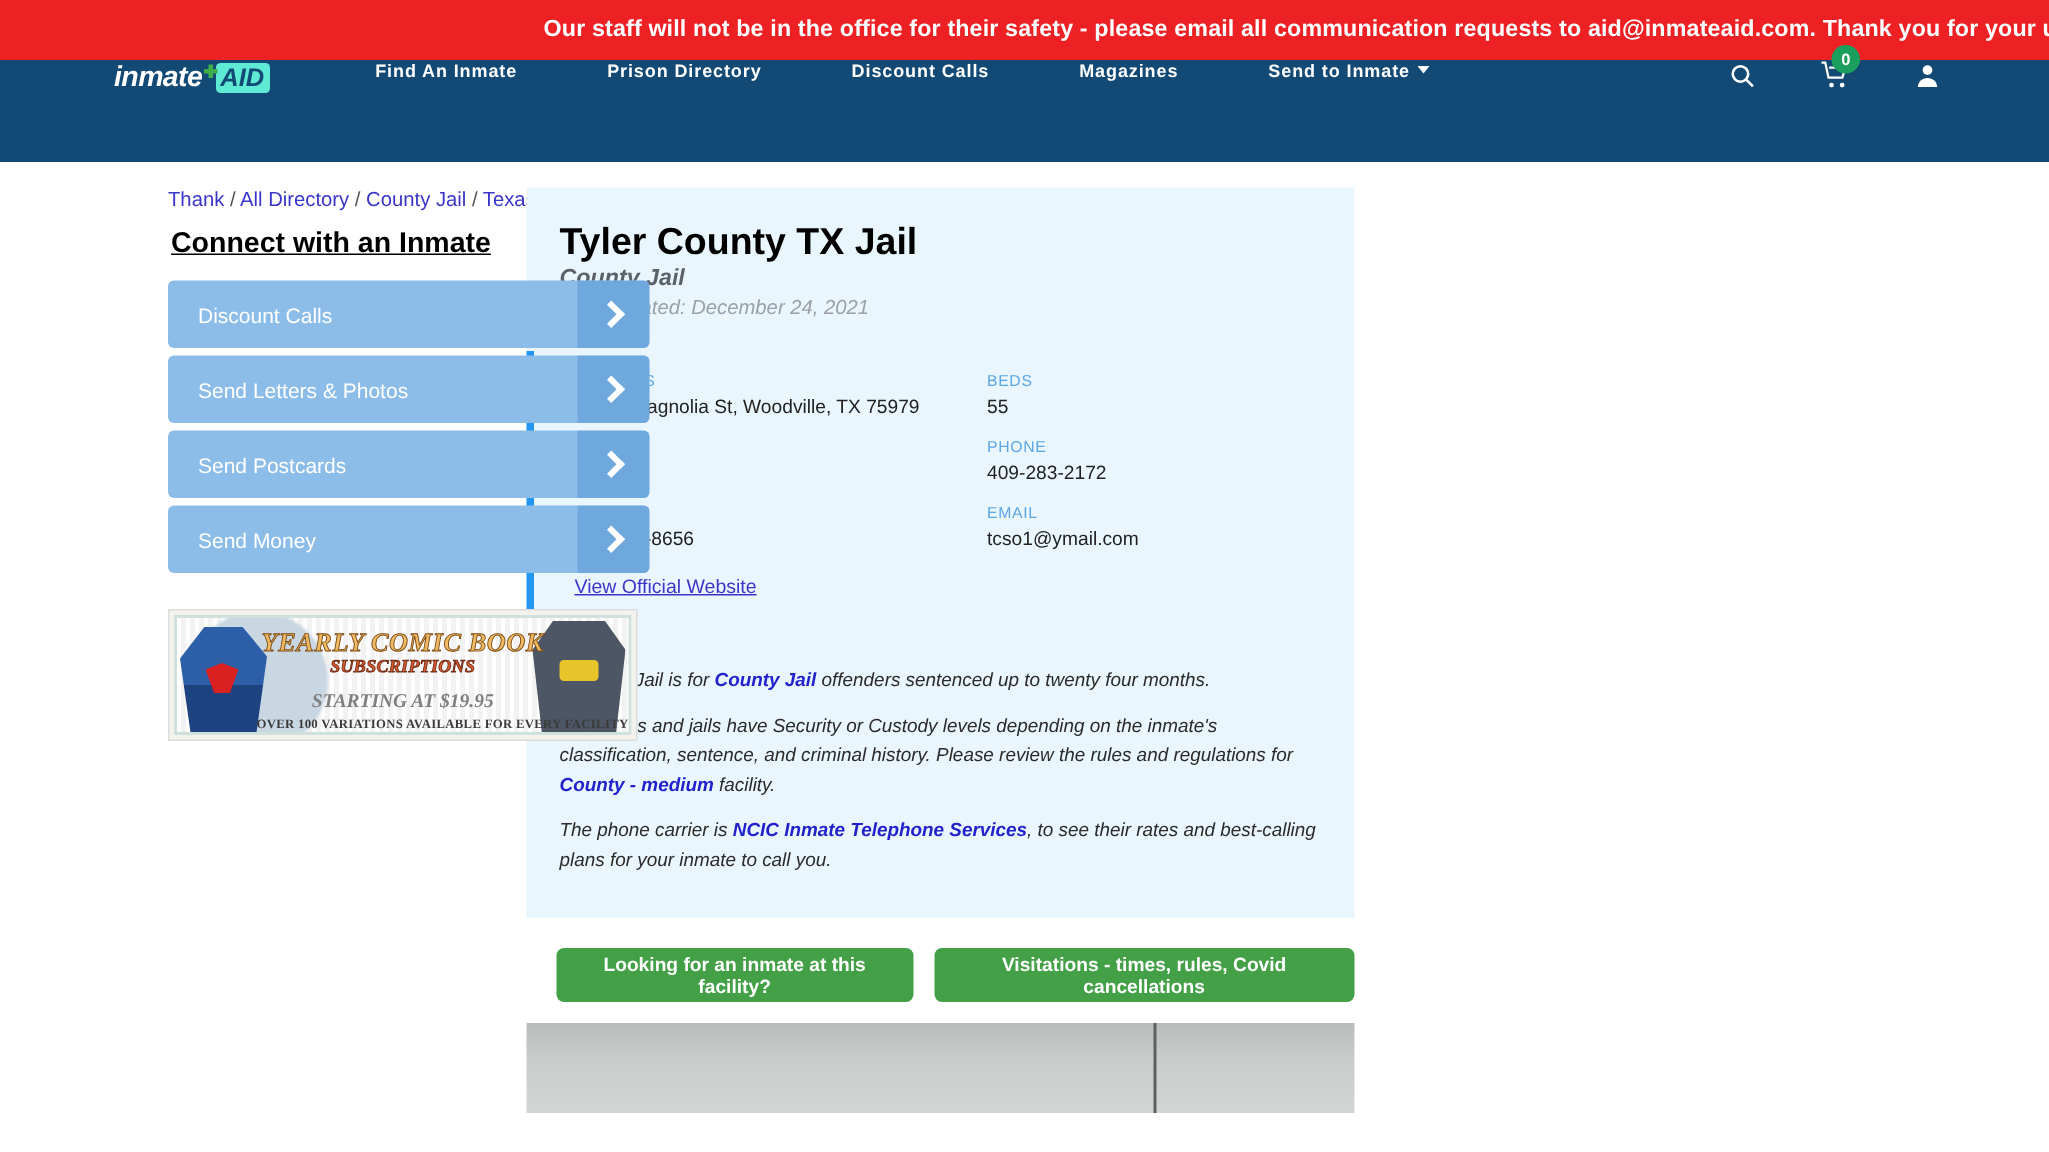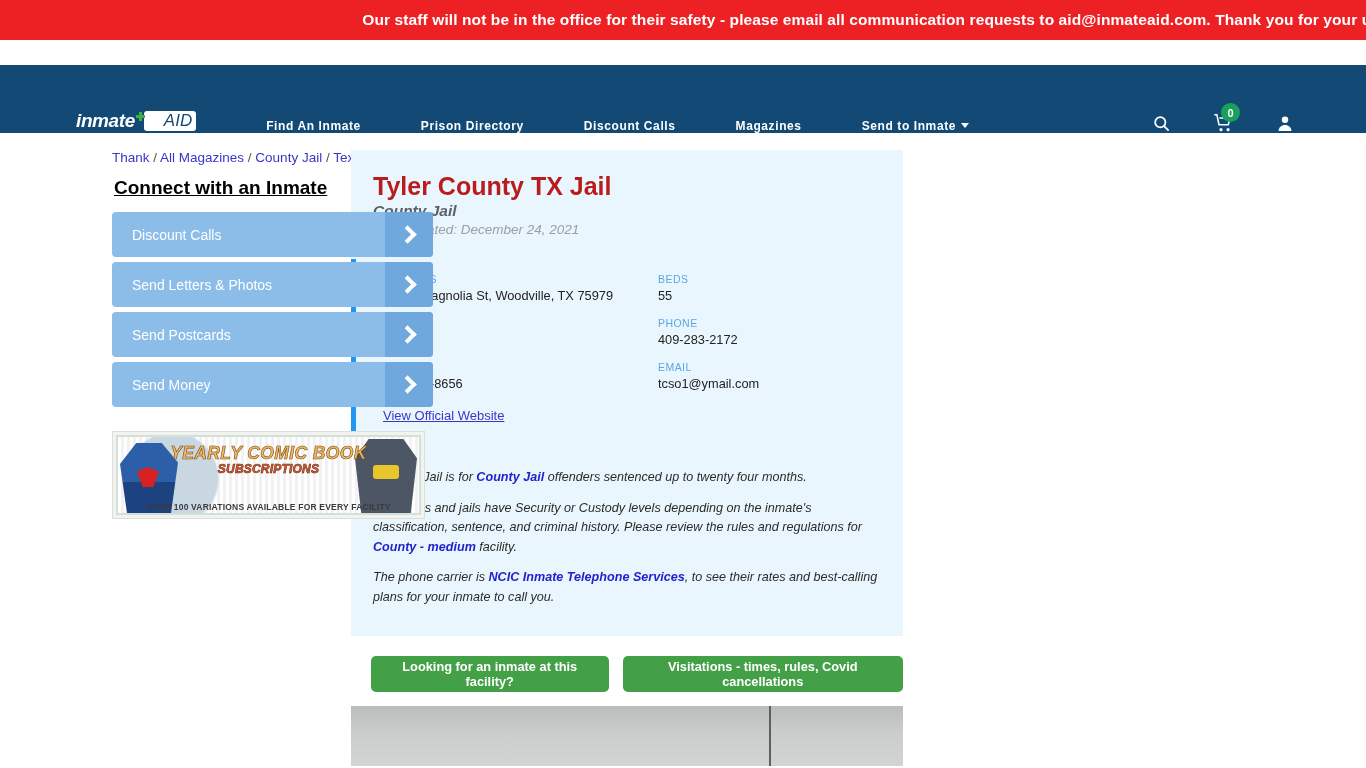--- a/index.html
+++ b/index.html
@@ -29,24 +29,23 @@
     letter-spacing: 0.1px;
     padding-right: 0;
     margin-right: -62px;
   }
 
   
   .navbar {
     height: 68px;
     background: #124a75;
     display: flex;
-    align-items: flex-end;
+    align-items: flex-start;
     padding: 0 72px 0 76px;
     position: relative;
-    margin-top: 25px;
   }
   .logo {
     display: flex;
     align-items: center;
     height: 24px;
     margin-right: 70px;
     position: relative;
   }
   .logo-word {
     color: #ffffff;
@@ -59,27 +58,27 @@
     position: relative;
     width: 9px; height: 9px;
     margin: 0 0 9px 1px;
   }
   .logo-cross:before, .logo-cross:after {
     content: ""; position: absolute; background: #3fae49;
   }
   .logo-cross:before { left: 3px; top: 0; width: 3px; height: 9px; }
   .logo-cross:after  { left: 0; top: 3px; width: 9px; height: 3px; }
   .logo-aid {
-    background: #ffffff;
+    background: #5eead4;
     color: #124a75;
     font-size: 17px;
-    font-weight: normal;
+    font-weight: bold;
     font-style: italic;
     border-radius: 3px;
-    padding: 0 4px 1px 20px;
+    padding: 0 4px 1px 3px;
     line-height: 19px;
     margin-left: -1px;
   }
 
   .nav-links { display: flex; align-items: center; }
   .nav-link {
     color: #ffffff;
     font-size: 12px;
     font-weight: bold;
     letter-spacing: 0.6px;
@@ -189,20 +188,21 @@
 
   
   .ad {
     margin-top: 24px;
     width: 313px; height: 88px;
     border: 1px solid #dddddd;
     background: #f4f2ec;
     position: relative;
     overflow: hidden;
     cursor: pointer;
+    font-family: Liberation Serif, serif;
   }
   .ad-inner {
     position: absolute; inset: 3px;
     background:
       radial-gradient(circle at 18% 55%, #c9d7e3 0 18%, transparent 19%),
       repeating-linear-gradient(90deg,#ffffff 0 3px,#f2f2f2 3px 6px),
       #ffffff;
     border: 2px solid #cfe0dd;
   }
   .ad-hero {
@@ -252,35 +252,35 @@
   .ad-line3 {
     position: absolute; top: 47px; left: 0; right: 0;
     text-align: center;
     font-size: 13px;
     font-weight: bold;
     font-style: italic;
     color: #7f7f7f;
   }
   .ad-line4 {
     position: absolute; top: 65px; left: 0; right: 0;
-    text-align: center;
+    text-align: right;
     font-size: 8.5px;
     font-weight: bold;
     letter-spacing: 0.2px;
     color: #3b3b3b;
   }
 
   
   .panel {
     background: #eaf6fd;
     padding: 22px 0 18px 0;
     width: 552px;
   }
   .panel-title {
-    color: #b91c1c;
+    color: #000000;
     font-size: 25px;
     font-weight: bold;
     margin: 0 0 1px 22px;
   }
   .panel-sub {
     color: #5b6168;
     font-size: 15.5px;
     font-weight: bold;
     font-style: italic;
     margin: 0 0 2px 22px;
@@ -414,21 +414,21 @@
       </svg>
     </div>
   </div>
 </div>
 
 <div class="page">
 
   <div class="left-col">
 
     <div class="breadcrumb">
-      <a>Thank</a><span class="sep"> / </span><a>All Magazines</a><span class="sep"> / </span><a>County Jail</a><span class="sep"> / </span><a>Texas</a>
+      <a>Thank</a><span class="sep"> / </span><a>All Directory</a><span class="sep"> / </span><a>County Jail</a><span class="sep"> / </span><a>Texas</a>
     </div>
 
     <h2 class="sidebar-title">Connect with an Inmate</h2>
 
     <div class="side-btn">
       <span class="side-btn-label">Discount Calls</span>
       <span class="side-btn-arrow">
           <i class="chev"></i>
         </span>
     </div>
@@ -450,20 +450,21 @@
           <i class="chev"></i>
         </span>
     </div>
 
     <div class="ad">
       <div class="ad-inner">
         <div class="ad-hero"></div>
         <div class="ad-bat"></div>
         <div class="ad-line1">YEARLY COMIC BOOK</div>
         <div class="ad-line2">SUBSCRIPTIONS</div>
+        <div class="ad-line3">STARTING AT $19.95</div>
         <div class="ad-line4">OVER 100 VARIATIONS AVAILABLE FOR EVERY FACILITY</div>
       </div>
     </div>
   </div>
 
   <div class="right-col">
 
     <div class="panel">
       <h1 class="panel-title">Tyler County TX Jail</h1>
       <div class="panel-sub">County Jail</div>

